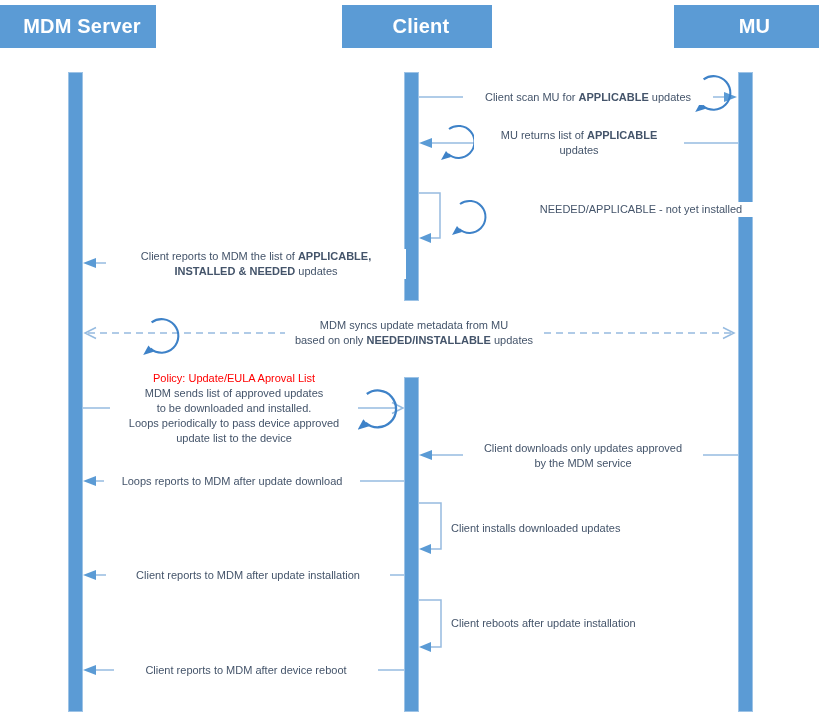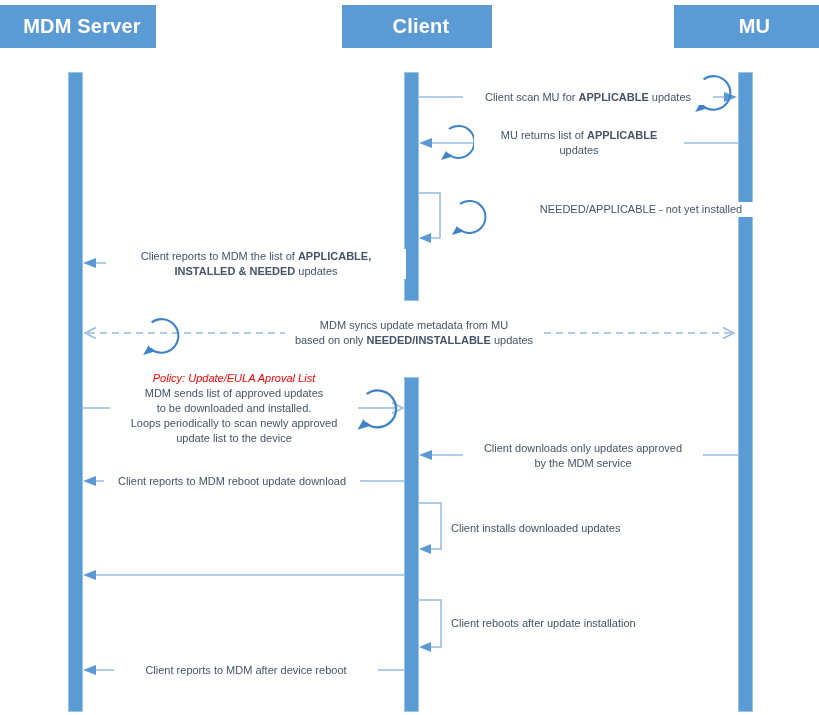--- a/index.html
+++ b/index.html
@@ -19,21 +19,21 @@
   #bar-client-1{left:404px;top:72px;height:229px;}
   #bar-client-2{left:404px;top:377px;height:335px;}
   #bar-mu{left:738px;top:72px;height:640px;}
   
   svg.wires{position:absolute;left:0;top:0;z-index:1;}
   
   .lbl{position:absolute;z-index:3;background:#ffffff;color:#44546a;
        font-size:11px;line-height:15px;text-align:center;}
   .lbl .b{font-weight:bold;}
   .lbl.left{text-align:left;}
-  .red{color:#ff0000;font-style:italic;}
+  .red{color:#ff0000;}
   #lbl-scan{left:463px;top:90px;width:250px;height:15px;}
   #lbl-returns{left:474px;top:128px;width:210px;}
   #lbl-evaluate{left:495px;top:202px;width:292px;}
   #lbl-report-list{left:106px;top:249px;width:300px;}
   #lbl-sync{left:285px;top:318px;width:258px;}
   #lbl-policy{left:110px;top:371px;width:248px;}
   #lbl-download{left:463px;top:441px;width:240px;}
   #lbl-report-download{left:104px;top:474px;width:256px;height:15px;}
   #lbl-install{left:451px;top:521px;width:225px;height:15px;}
   #lbl-report-install{left:106px;top:568px;width:284px;height:15px;}
@@ -153,31 +153,32 @@
 
   <div class="lbl" id="lbl-sync">
     <div>MDM syncs update metadata from MU</div>
     <div><span>based on only </span><span class="b">NEEDED/INSTALLABLE</span><span> updates</span></div>
   </div>
 
   <div class="lbl" id="lbl-policy">
     <div class="red">Policy: Update/EULA Aproval List</div>
     <div>MDM sends list of approved updates</div>
     <div>to be downloaded and installed.</div>
-    <div>Loops periodically to scan newly approved</div>
+    <div>Loops periodically to pass device approved</div>
     <div>update list to the device</div>
   </div>
 
   <div class="lbl" id="lbl-download">
     <div>Client downloads only updates approved</div>
     <div>by the MDM service</div>
   </div>
 
-  <div class="lbl" id="lbl-report-download">Client reports to MDM reboot update download</div>
+  <div class="lbl" id="lbl-report-download">Loops reports to MDM after update download</div>
 
   <div class="lbl left" id="lbl-install">Client installs downloaded updates</div>
 
+  <div class="lbl" id="lbl-report-install">Client reports to MDM after update installation</div>
 
   <div class="lbl left" id="lbl-reboot">Client reboots after update installation</div>
 
   <div class="lbl" id="lbl-report-reboot">Client reports to MDM after device reboot</div>
 
 </div>
 
 </body></html>

